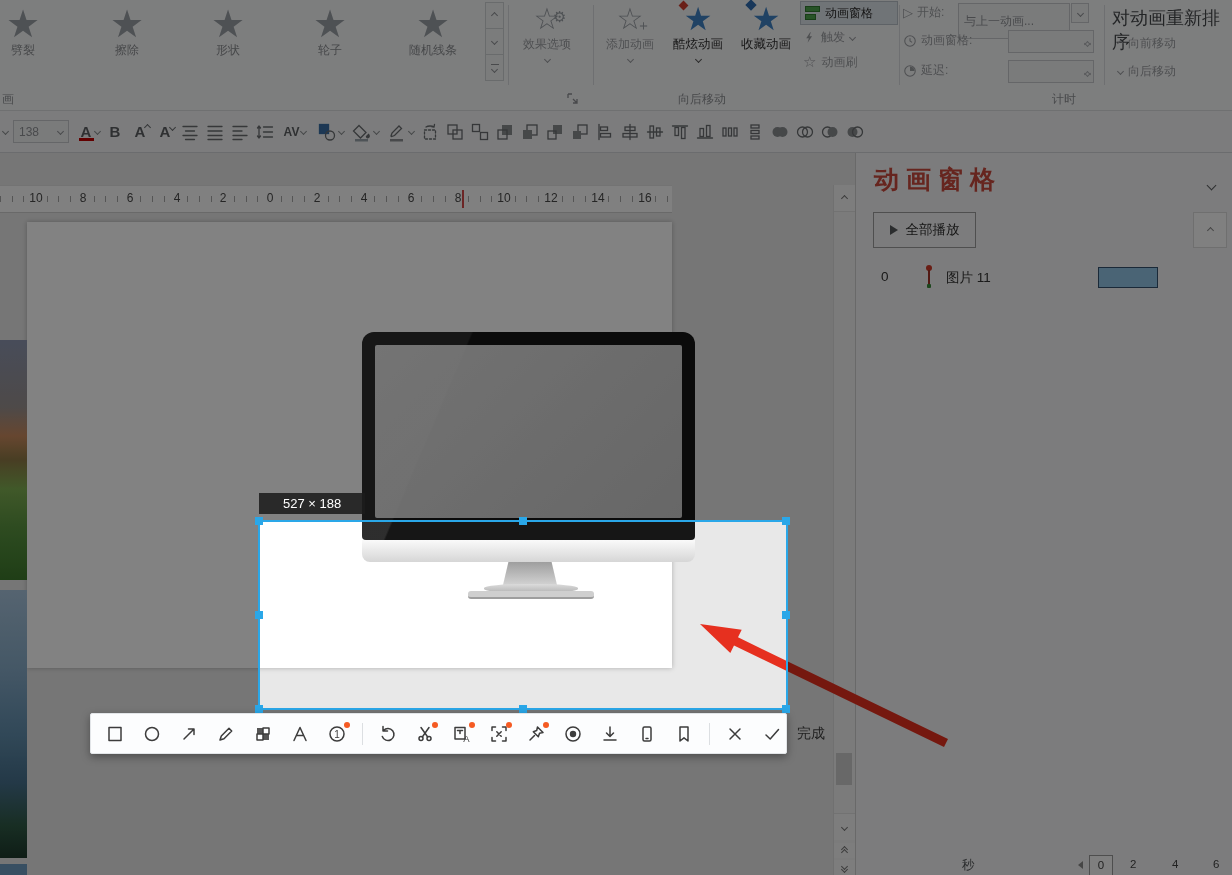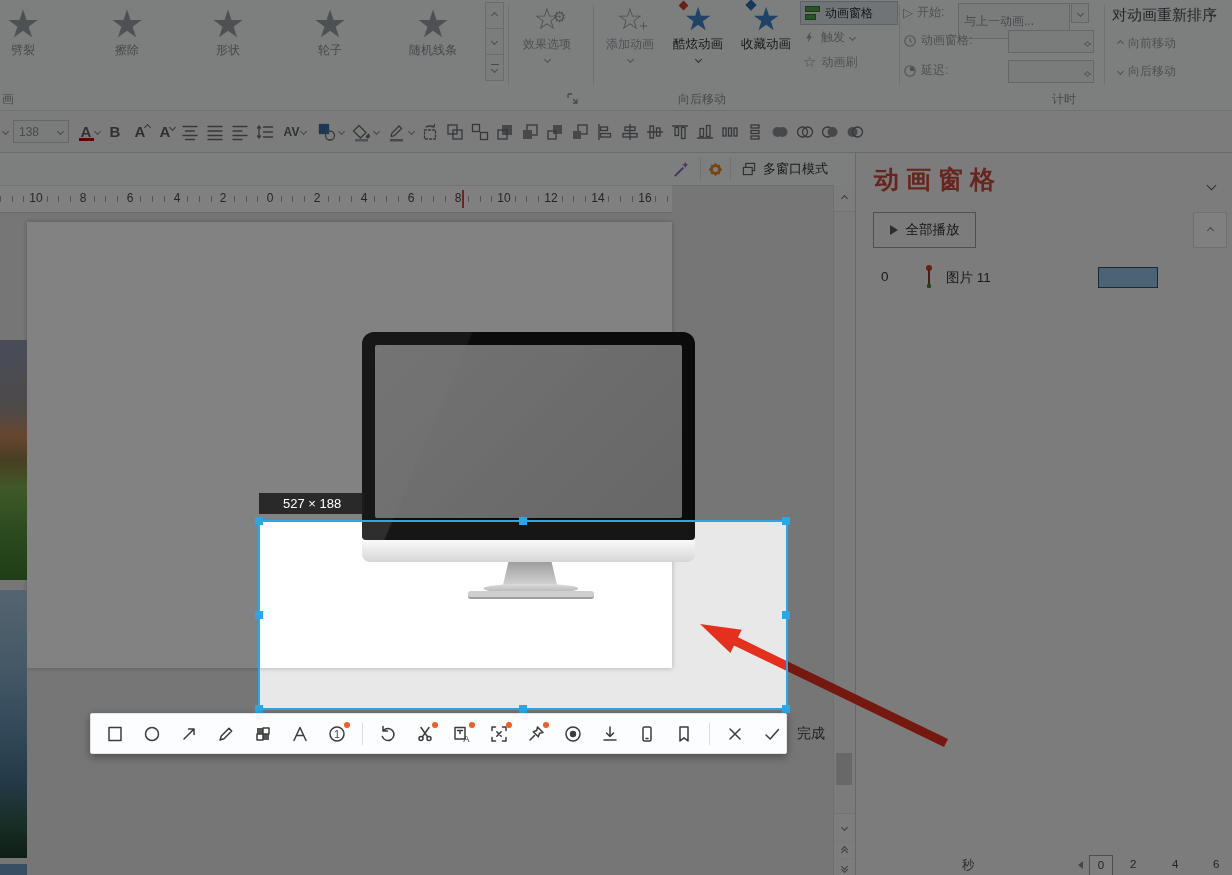--- a/index.html
+++ b/index.html
@@ -174,21 +174,21 @@
         </svg>
       <span>延迟:</span>
     </div>
     <div class="abs spin" style="left:1008px;top:60px;width:84px;height:21px;">
       <span class="ar" style="top:2px;"><span class="chev up sm"></span></span>
       <span class="ar" style="bottom:2px;"><span class="chev sm"></span></span>
     </div>
 
     <div class="abs vsep" style="left:1104px;"></div>
 
-    <div class="abs" style="left:1112px;top:6px;font-size:15px;color:#46494c;">对动画重新排序</div>
+    <div class="abs" style="left:1112px;top:6px;font-size:18px;color:#46494c;">对动画重新排序</div>
     <div class="abs colbtn" style="left:1118px;top:33px;">
       <span class="chev up sm"></span>
       <span>向前移动</span>
     </div>
     <div class="abs colbtn" style="left:1118px;top:61px;">
       <span class="chev sm"></span>
       <span>向后移动</span>
     </div>
 
     <span class="abs grplbl" style="left:2px;">画</span>
@@ -377,39 +377,20 @@
         </svg>
       </span>
     <span class="ric">
         <svg viewBox="0 0 20 20">
           <circle cx="7.5" cy="10" r="5" fill="#8a8d90" stroke="none"></circle>
           <circle cx="12.5" cy="10" r="5"></circle>
         </svg>
       </span>
   </div>
 
-  <div class="abs row3">
-    <svg class="abs" style="left:672px;top:7px;" width="19" height="19" viewBox="0 0 20 20">
-        <path d="M3 17L12 8" stroke="var(--wand-purple)" stroke-width="2" fill="none"></path>
-        <path d="M14 2l1 2.5L17.5 5 15 6l-1 2.5L13 6l-2.5-1L13 4.5z" fill="var(--wand-purple)"></path>
-      </svg>
-    <div class="abs" style="left:700px;top:5px;width:1px;height:22px;background:#dadde0;"></div>
-    <svg class="abs" style="left:707px;top:8px;" width="17" height="17" viewBox="0 0 20 20">
-        <path d="M10 2l2 2.5h3L16 8l2 2-2 2-1 3.5h-3L10 18l-2-2.5H5L4 12l-2-2 2-2 1-3.5h3z" fill="var(--gear-orange)"></path>
-        <circle cx="10" cy="10" r="3" fill="#f6f7f8"></circle>
-      </svg>
-    <div class="abs" style="left:730px;top:5px;width:1px;height:22px;background:#dadde0;"></div>
-    <div class="abs" style="left:737px;top:3px;width:106px;height:26px;display:flex;align-items:center;gap:6px;padding-left:4px;box-sizing:border-box;">
-      <svg width="16" height="16" viewBox="0 0 20 20">
-          <rect x="6" y="3" width="11" height="9" stroke="#55585b" fill="none" stroke-width="1.4"></rect>
-          <rect x="3" y="8" width="11" height="9" stroke="#55585b" fill="#f6f7f8" stroke-width="1.4"></rect>
-        </svg>
-      <span style="font-size:13px;color:#333;">多窗口模式</span>
-    </div>
-  </div>
 
   <div class="abs ruler">
     <div class="ticks"></div>
     <span class="num" style="left:36px;">10</span>
     <span class="num" style="left:83px;">8</span>
     <span class="num" style="left:130px;">6</span>
     <span class="num" style="left:177px;">4</span>
     <span class="num" style="left:223px;">2</span>
     <span class="num" style="left:270px;">0</span>
     <span class="num" style="left:317px;">2</span>

